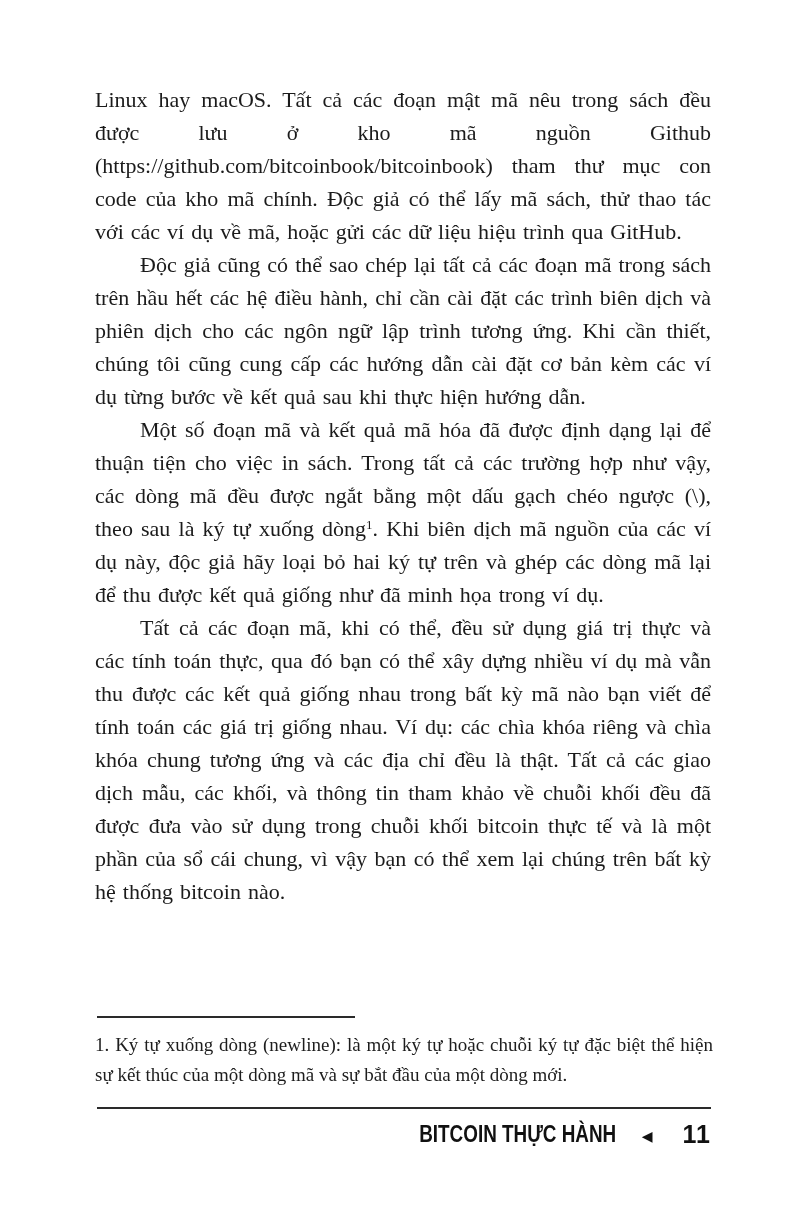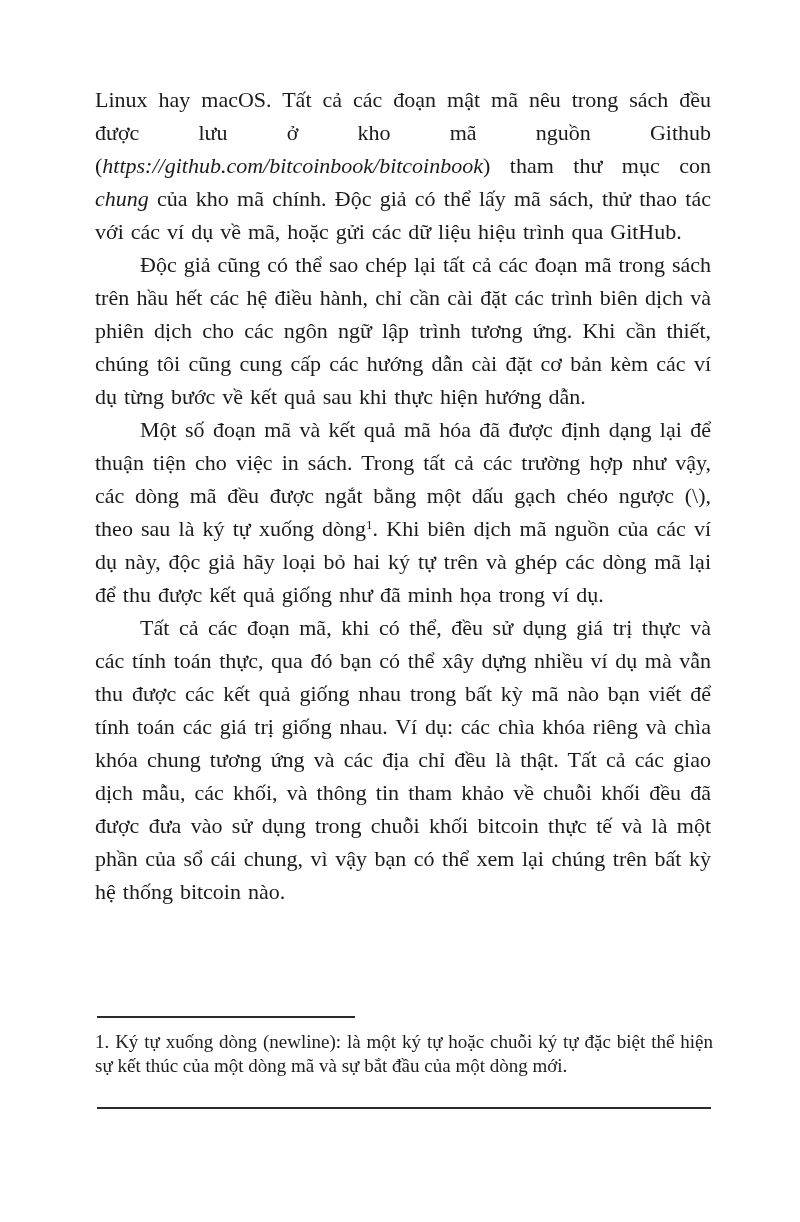--- a/index.html
+++ b/index.html
@@ -27,42 +27,41 @@
     word-spacing: 1.5px;
   }
   .body-text p {
     margin: 0;
     padding: 0;
   }
   .body-text p.indented {
     text-indent: 45px;
   }
   .italic {
-    font-style: italic;
   }
   sup.fn-ref {
     font-size: 13px;
     line-height: 0;
     vertical-align: 7px;
   }
   .footnote-rule {
     position: absolute;
     left: 97px;
     top: 1016px;
     width: 258px;
     height: 2px;
     background: #2a2a2a;
   }
   .footnote {
     position: absolute;
     left: 95px;
     top: 1030px;
     width: 618px;
     font-size: 19px;
-    line-height: 24px;
+    line-height: 30px;
     text-align: justify;
     color: #1d1d1d;
   }
   .footer-rule {
     position: absolute;
     left: 97px;
     top: 1107px;
     width: 614px;
     height: 2px;
     background: #2a2a2a;
@@ -98,26 +97,31 @@
     margin-left: 30px;
     letter-spacing: 1px;
   }
 </style>
 </head>
 <body>
 
 <div class="page">
 
   <main class="body-text">
-      <p class=""><span>Linux hay macOS. Tất cả các đoạn mật mã nêu trong sách đều được lưu ở kho mã nguồn Github (</span><span class="italic">https://github.com/bitcoinbook/bitcoinbook</span><span>) tham thư mục con </span><span class="italic">chung</span><span> của kho mã chính. Độc giả có thể lấy mã sách, thử thao tác với các ví dụ về mã, hoặc gửi các dữ liệu hiệu trình qua GitHub.</span></p>
+      <p class=""><span>Linux hay macOS. Tất cả các đoạn mật mã nêu trong sách đều được lưu ở kho mã nguồn Github (</span><span class="italic">https://github.com/bitcoinbook/bitcoinbook</span><span>) tham thư mục con </span><span class="italic">code</span><span> của kho mã chính. Độc giả có thể lấy mã sách, thử thao tác với các ví dụ về mã, hoặc gửi các dữ liệu hiệu trình qua GitHub.</span></p>
       <p class="indented"><span>Độc giả cũng có thể sao chép lại tất cả các đoạn mã trong sách trên hầu hết các hệ điều hành, chỉ cần cài đặt các trình biên dịch và phiên dịch cho các ngôn ngữ lập trình tương ứng. Khi cần thiết, chúng tôi cũng cung cấp các hướng dẫn cài đặt cơ bản kèm các ví dụ từng bước về kết quả sau khi thực hiện hướng dẫn.</span></p>
       <p class="indented"><span>Một số đoạn mã và kết quả mã hóa đã được định dạng lại để thuận tiện cho việc in sách. Trong tất cả các trường hợp như vậy, các dòng mã đều được ngắt bằng một dấu gạch chéo ngược (\), theo sau là ký tự xuống dòng</span><sup class="fn-ref">1</sup><span>. Khi biên dịch mã nguồn của các ví dụ này, độc giả hãy loại bỏ hai ký tự trên và ghép các dòng mã lại để thu được kết quả giống như đã minh họa trong ví dụ.</span></p>
       <p class="indented"><span>Tất cả các đoạn mã, khi có thể, đều sử dụng giá trị thực và các tính toán thực, qua đó bạn có thể xây dựng nhiều ví dụ mà vẫn thu được các kết quả giống nhau trong bất kỳ mã nào bạn viết để tính toán các giá trị giống nhau. Ví dụ: các chìa khóa riêng và chìa khóa chung tương ứng và các địa chỉ đều là thật. Tất cả các giao dịch mẫu, các khối, và thông tin tham khảo về chuỗi khối đều đã được đưa vào sử dụng trong chuỗi khối bitcoin thực tế và là một phần của sổ cái chung, vì vậy bạn có thể xem lại chúng trên bất kỳ hệ thống bitcoin nào.</span></p>
     </main>
 
   <div class="footnote-rule"></div>
 
   <div class="footnote">1. Ký tự xuống dòng (newline): là một ký tự hoặc chuỗi ký tự đặc biệt thể hiện sự kết thúc của một dòng mã và sự bắt đầu của một dòng mới.</div>
 
   <div class="footer-rule"></div>
 
+  <footer class="page-footer">
+    <span class="book-title">BITCOIN THỰC HÀNH</span>
+    <span class="footer-arrow">◀</span>
+    <span class="page-number">11</span>
+  </footer>
 
 </div>
 
 </body></html>

